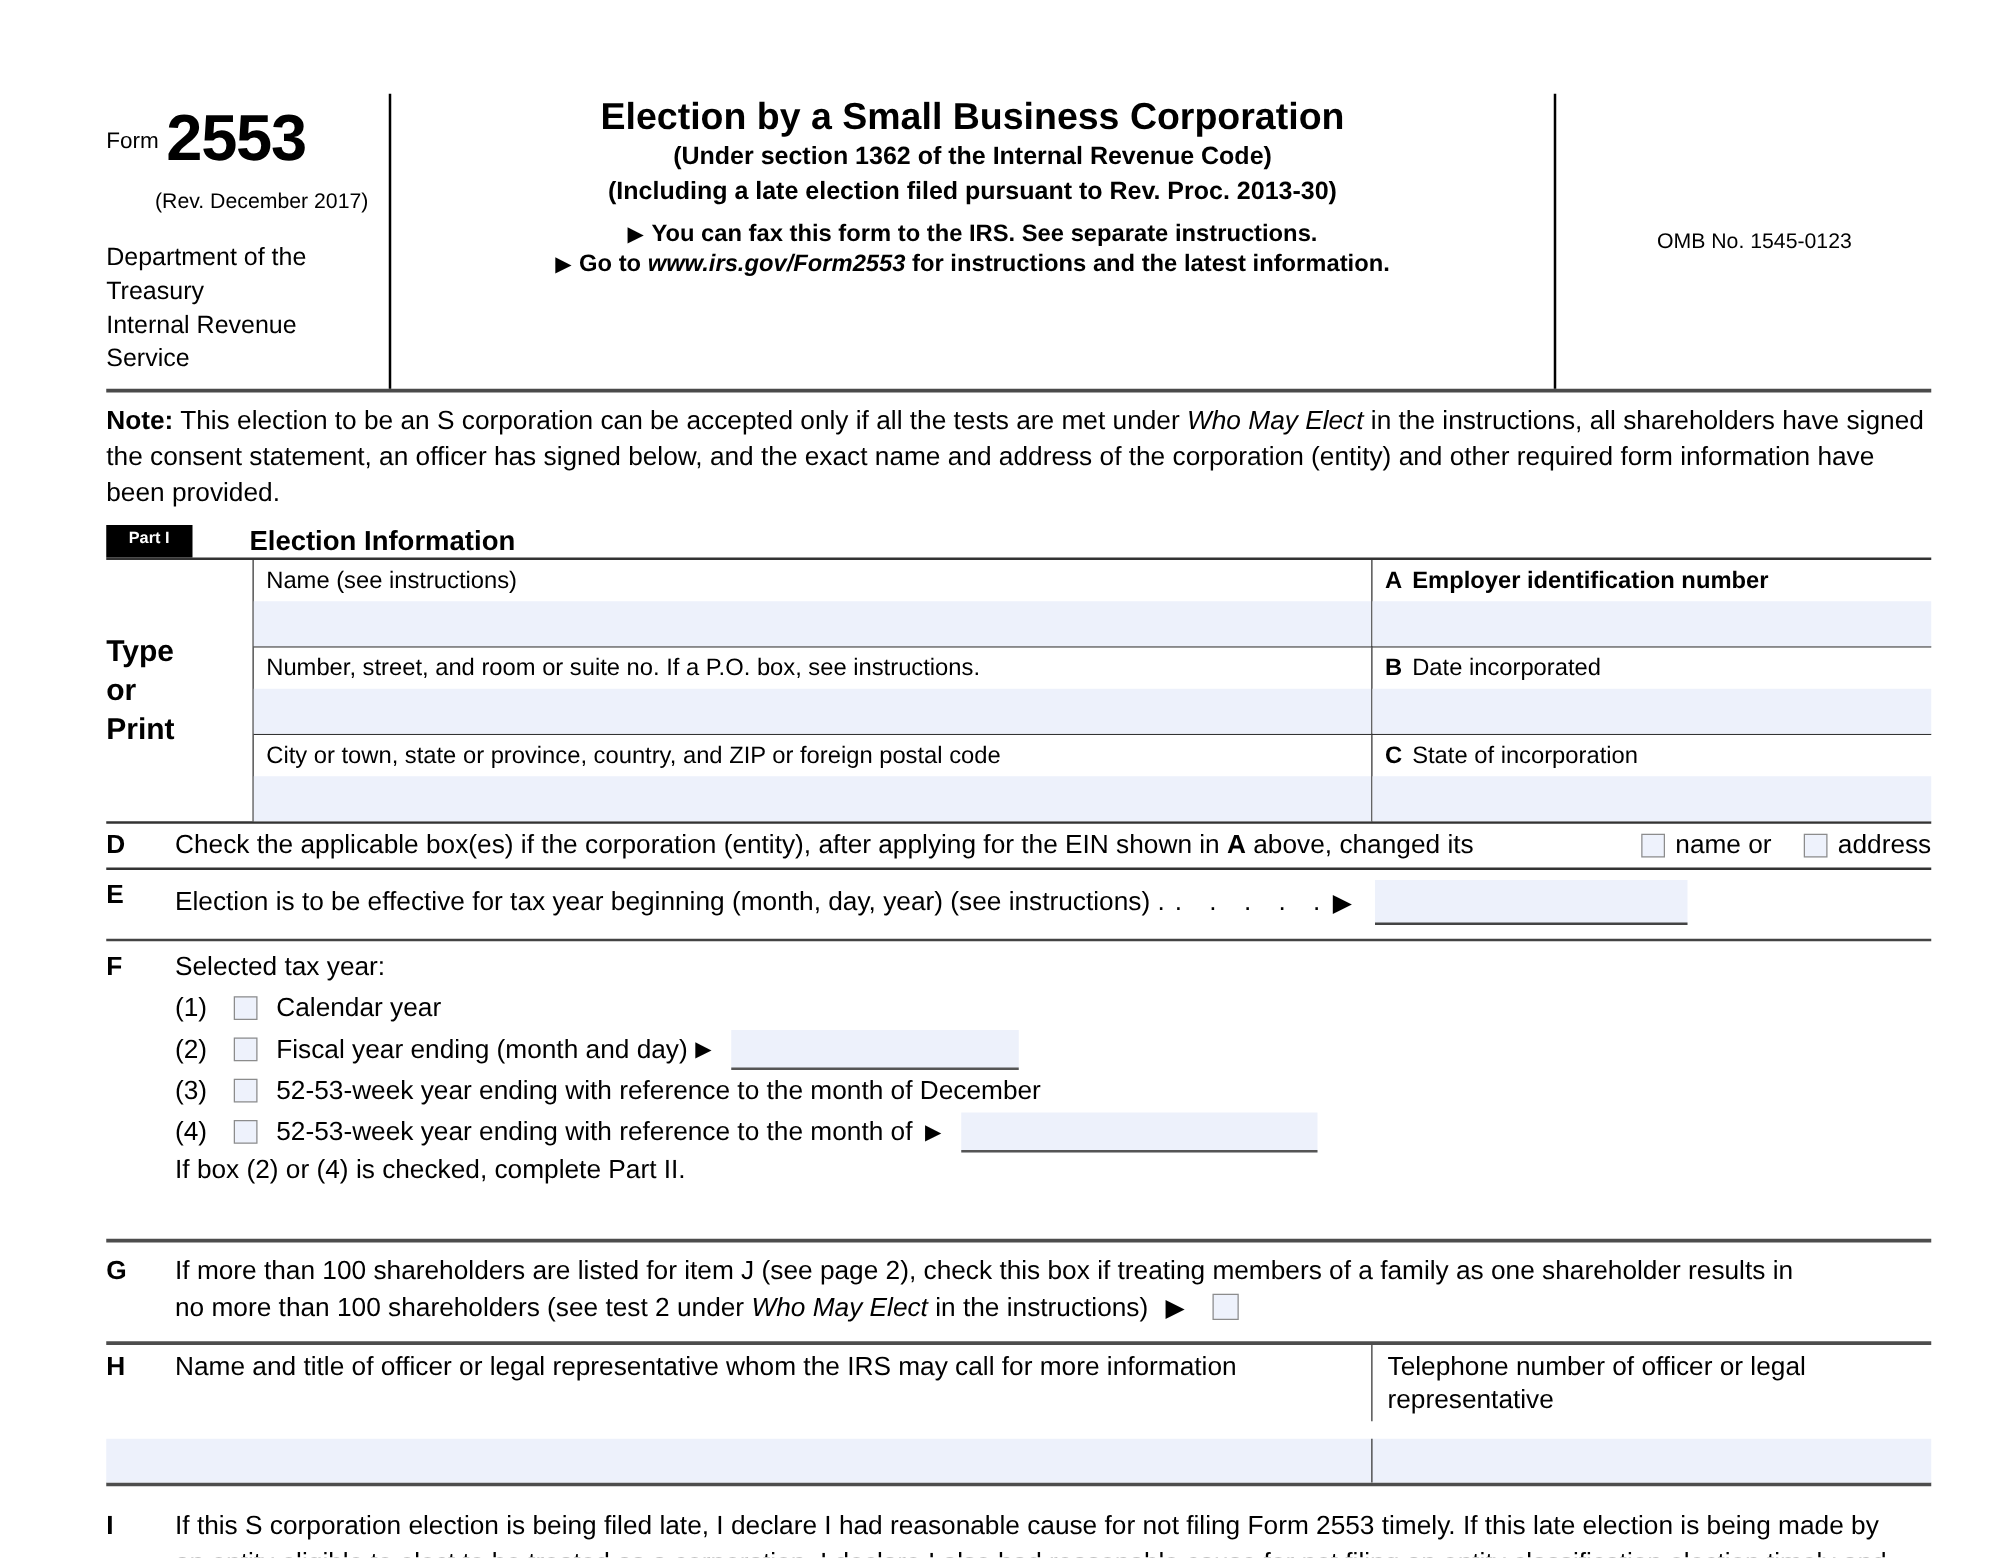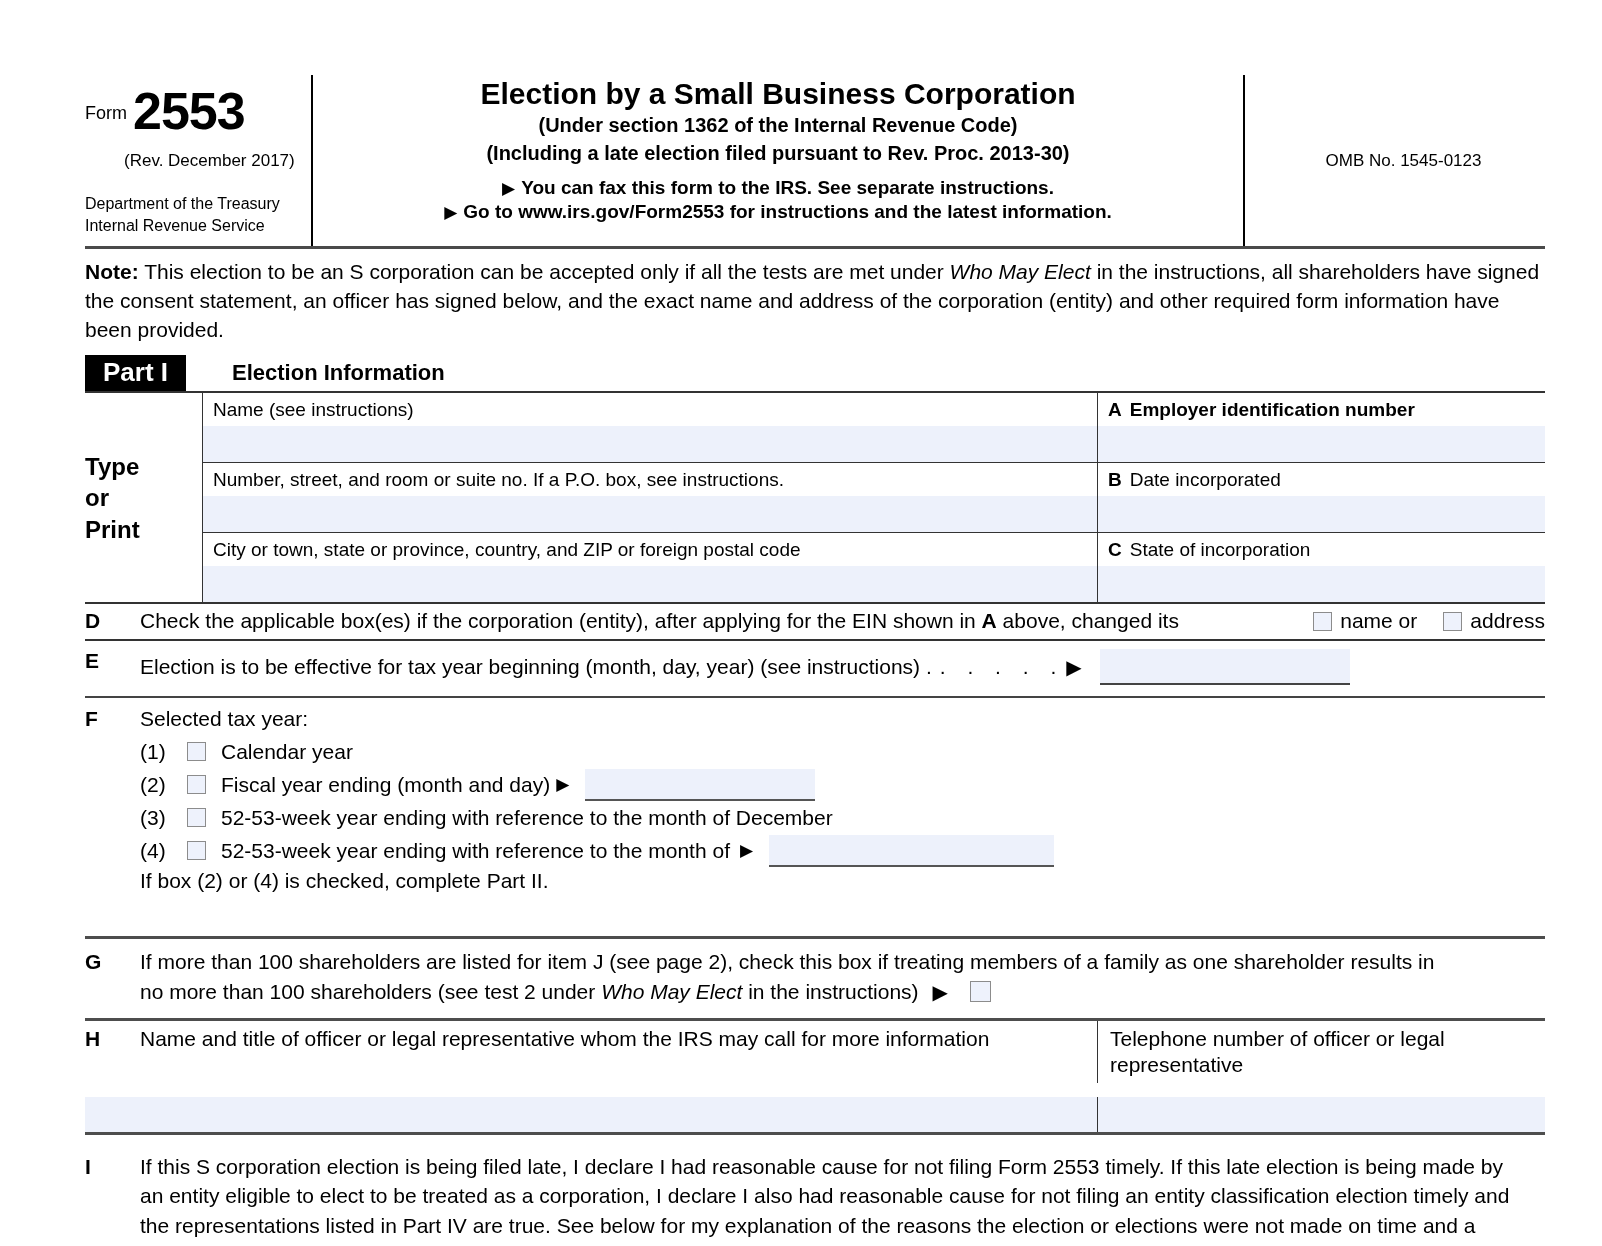--- a/index.html
+++ b/index.html
@@ -8,35 +8,35 @@
     width:1602px; height:1246px; background:#ffffff; color:#000;
     font-family:"Liberation Sans","DejaVu Sans",sans-serif;
     padding:75px 57px 0 85px; overflow:hidden; position:relative;
   }
   
   .hdr { display:flex; border-bottom:3px solid #4a4a4a; }
   .hdr-left { width:228px; border-right:2px solid #000; padding:6px 10px 10px 0; }
   .form-word { font-size:18px; vertical-align:10px; }
   .form-num { font-size:52px; font-weight:bold; letter-spacing:-1px; margin-left:6px; }
   .rev-line { font-size:17px; margin-top:10px;margin-left:39px; }
-  .agency { font-size:16px; line-height:1.35; margin-top:22px; }
+  .agency { font-size:20px; line-height:1.35; margin-top:22px; }
   .hdr-center { flex:1; text-align:center; padding:2px 14px 10px; }
   .main-title { font-size:30px; font-weight:bold; }
   .sub-title { font-size:20px; font-weight:bold; line-height:1.42; }
   .fax-line { font-size:19px; font-weight:bold; margin-top:9px; }
   .goto-line { font-size:19px; font-weight:bold; margin-top:2px; }
-  .goto-url { }
+  .goto-url { font-style:italic; }
   .arrow { font-size:17px; margin-right:6px; }
   .hdr-right { width:302px; border-left:2px solid #000; display:flex; align-items:center; justify-content:center; font-size:17px;padding-left:17px; }
   
   .note { font-size:21px; line-height:1.37; margin-top:9px; }
   .b { font-weight:bold; } .i { font-style:italic; }
   
   .part-bar { margin-top:11px; display:flex; align-items:stretch; border-bottom:2.5px solid #333; }
-  .part-box { background:#000; color:#fff; font-weight:bold; font-size:26px; padding:2px 18px 3px; }
+  .part-box { background:#000; color:#fff; font-weight:bold; font-size:13px; padding:2px 18px 3px; }
   .part-title { font-weight:bold; font-size:22px; margin-left:46px; align-self:center; }
   
   .etable { display:grid; grid-template-columns:118px 1fr 448px; border-bottom:2px solid #333; }
   .tp-cell { grid-row:1 / span 3; border-right:1.5px solid #333; font-weight:bold; font-size:24px;
              display:flex; flex-direction:column; justify-content:center; line-height:1.3; }
   .f-cell { display:flex; flex-direction:column; }
   .rb { border-bottom:1.5px solid #333; }
   .s-cell { border-left:1.5px solid #333; display:flex; flex-direction:column; }
   .f-label { font-size:19px; padding:6px 8px 5px 10px; flex:1; }
   .s-label { font-size:19px; padding:6px 8px 5px 10px; flex:1; }

